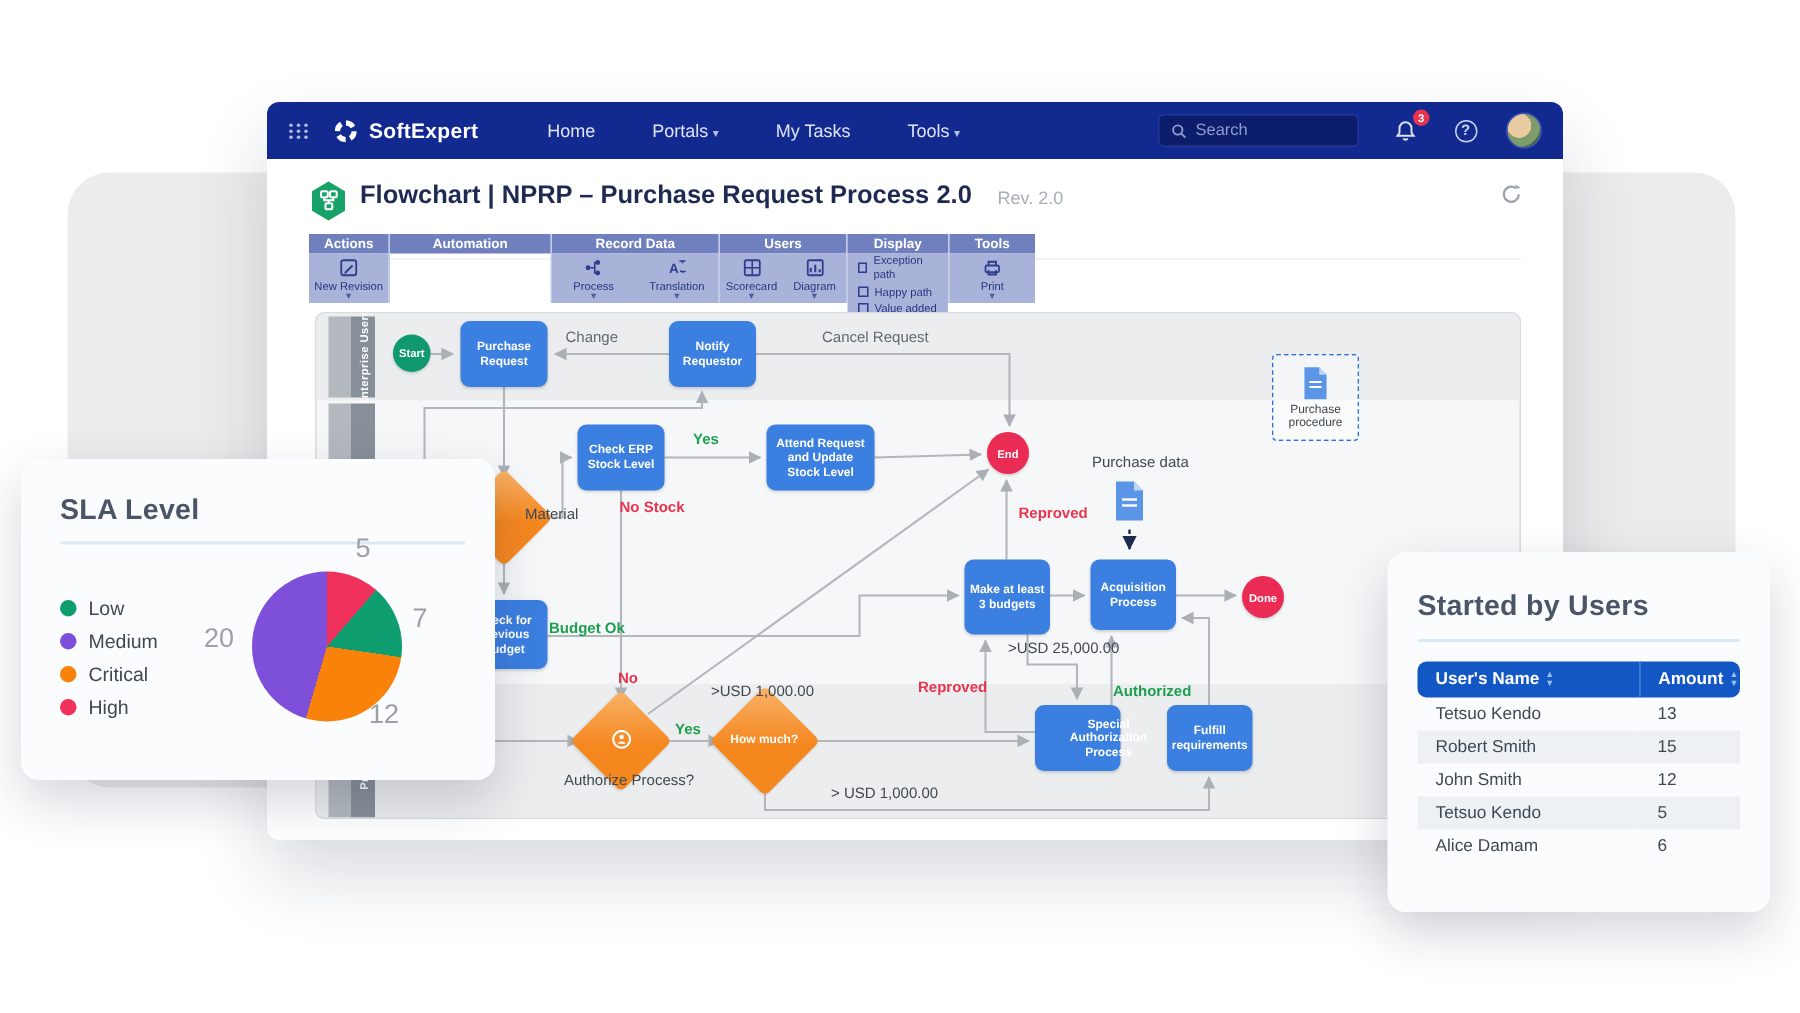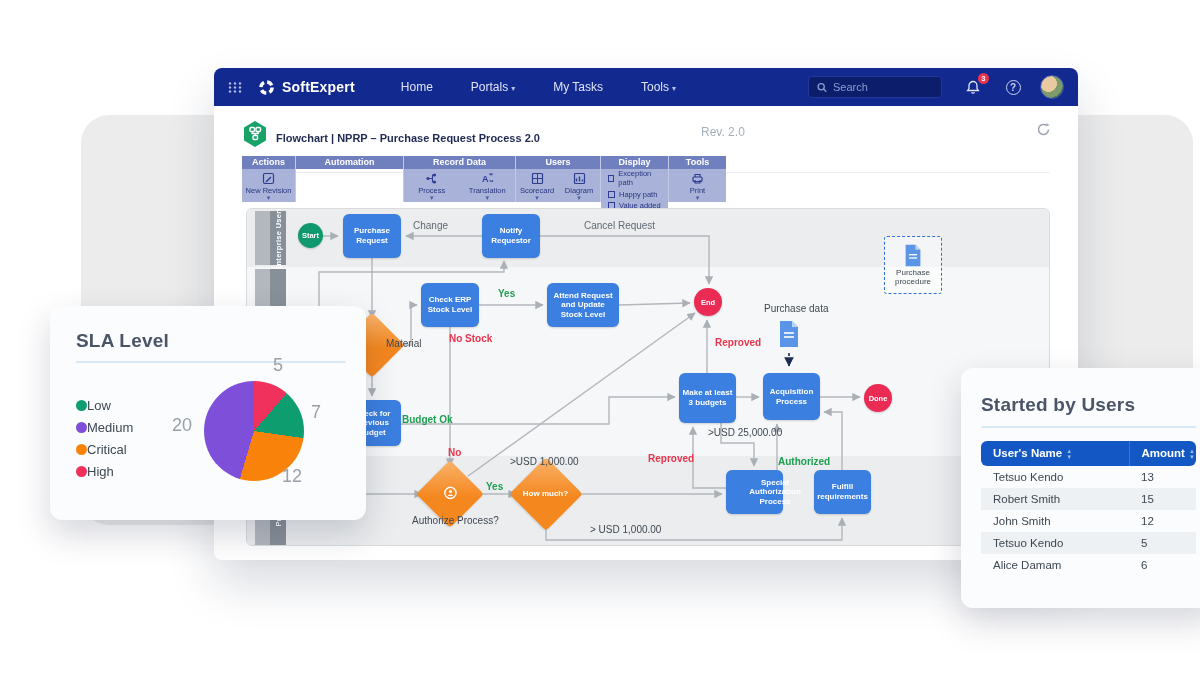--- a/index.html
+++ b/index.html
@@ -1,17 +1,17 @@
 <!DOCTYPE html>
 <html><head>
 <meta charset="utf-8">
 <style>
   * { margin:0; padding:0; box-sizing:border-box; }
   html,body { width:1200px; height:675px; font-family:"Liberation Sans", sans-serif; background:#fff; overflow:hidden; }
-  #stage { position:relative; width:997px; height:675px; background:#fff;margin-left:36px; }
+  #stage { position:relative; width:997px; height:675px; background:#fff; }
 
   .bg-shape { position:absolute; background:#ececec; border-radius:28px; z-index:0; }
 
   
   #window { position:absolute; left:178px; top:68px; width:864px; height:492px; background:#fff; border-radius:8px; box-shadow:0 24px 48px rgba(20,30,60,.16); z-index:1; }
 
   
   #navbar { position:absolute; left:0; top:0; width:864px; height:38px; background:#12298f; border-radius:8px 8px 0 0; display:flex; align-items:center; padding:0 14px; color:#e8ecfa; }
   .nav-item { font-size:12px; color:#dfe4f6; margin-right:38px; white-space:nowrap; cursor:default; }
   .nav-caret { font-size:8px; opacity:.8; margin-left:3px; }
@@ -21,21 +21,21 @@
   #searchbox input { background:transparent; border:none; outline:none; color:#cdd6f2; font-size:11px; width:100px; font-family:"Liberation Sans",sans-serif; }
   #searchbox input::placeholder { color:#8d9cd0; }
   .nav-ico { position:relative; margin-left:22px; width:18px; height:18px; display:flex; align-items:center; justify-content:center; }
   .badge { position:absolute; top:-5px; right:-7px; background:#e8344e; color:#fff; font-size:7.5px; font-weight:bold; border-radius:7px; padding:1px 3.5px; }
   #help-ico { width:15px; height:15px; border:1.4px solid #c9d2ef; border-radius:50%; font-size:10px; color:#c9d2ef; font-weight:bold; text-align:center; line-height:13px; }
   #avatar { width:24px; height:24px; border-radius:50%; margin-left:18px; background:radial-gradient(circle at 35% 35%, #e8c9a0 0 40%, #7e9c6b 41% 70%, #4c6b4a 71%); border:1.5px solid #3c52b4; }
 
   
   #page-header { position:absolute; left:28px; top:38px; width:808px; height:76px; background:#fff; }
   #hex-ico { position:absolute; left:0px; top:14px; }
-  #page-title { position:absolute; left:34px; top:26px; font-size:11px; font-weight:bold; color:#1f2a53; }
+  #page-title { position:absolute; left:34px; top:14px; font-size:17px; font-weight:bold; color:#1f2a53; }
   #rev { position:absolute; left:459px; top:19px; font-size:12px; color:#a7aebb; }
   #refresh { position:absolute; left:794px; top:16px; color:#9aa3af; }
   #header-divider { position:absolute; left:0; top:66px; width:808px; height:1px; background:#eceef2; }
 
   
   #toolbar { position:absolute; left:206px; top:156px; height:46px; display:flex; z-index:3; }
   .tgroup { display:flex; flex-direction:column; border-right:1px solid #c2cae6; }
   .tgroup:last-child { border-right:none; }
   .thead { height:13px; background:#7080bf; color:#fff; font-size:9px; font-weight:bold; text-align:center; line-height:13px; }
   .tbody { flex:1; background:#a9b3da; display:flex; justify-content:space-around; align-items:flex-start; padding-top:3px; }
@@ -69,21 +69,21 @@
   #purchase-procedure .cap { font-size:8px; color:#3f4852; text-align:center; line-height:1.15; }
 
   
   .card { position:absolute; background:#fbfcfd; border-radius:12px; box-shadow:0 14px 34px rgba(20,30,60,.18); z-index:5; }
   .card-title { font-size:19px; color:#4a5568; font-weight:bold; letter-spacing:.2px; }
   .card-underline { height:2px; background:#d8e9f6; border-radius:2px; }
 
   #sla-card { left:14px; top:306px; width:316px; height:214px; padding:24px 20px 0 26px; }
   #sla-underline { margin-top:9px; width:270px; }
   .legend { position:absolute; left:109px; top:92px; display:flex; flex-direction:column; gap:7px; }
-  .legend-item { display:flex; align-items:center; font-size:13px; color:#3d4852; }
+  .legend-item { display:flex; align-items:center; gap:8px; font-size:13px; color:#3d4852; }
   .legend-dot { width:11px; height:11px; border-radius:50%; }
   #pie { position:absolute; left:154px; top:75px; width:100px; height:100px; border-radius:50%; }
   .pie-num { position:absolute; font-size:18px; color:#9aa0a8; z-index:6; }
 
   #users-card { left:925px; top:368px; width:255px; height:240px; padding:26px 20px 0 20px; }
   #users-underline { margin-top:10px; width:215px; }
   #users-table { margin-top:13px; width:215px; border-collapse:collapse; font-size:11.5px; }
   #users-table thead th { background:#1257c4; color:#fff; font-weight:bold; text-align:left; font-size:11.5px; padding:6px 0 6px 12px; }
   #users-table thead th:first-child { border-radius:6px 0 0 6px; border-right:1px solid #3a74d1; width:148px; }
   #users-table thead th:last-child { border-radius:0 6px 6px 0; }

